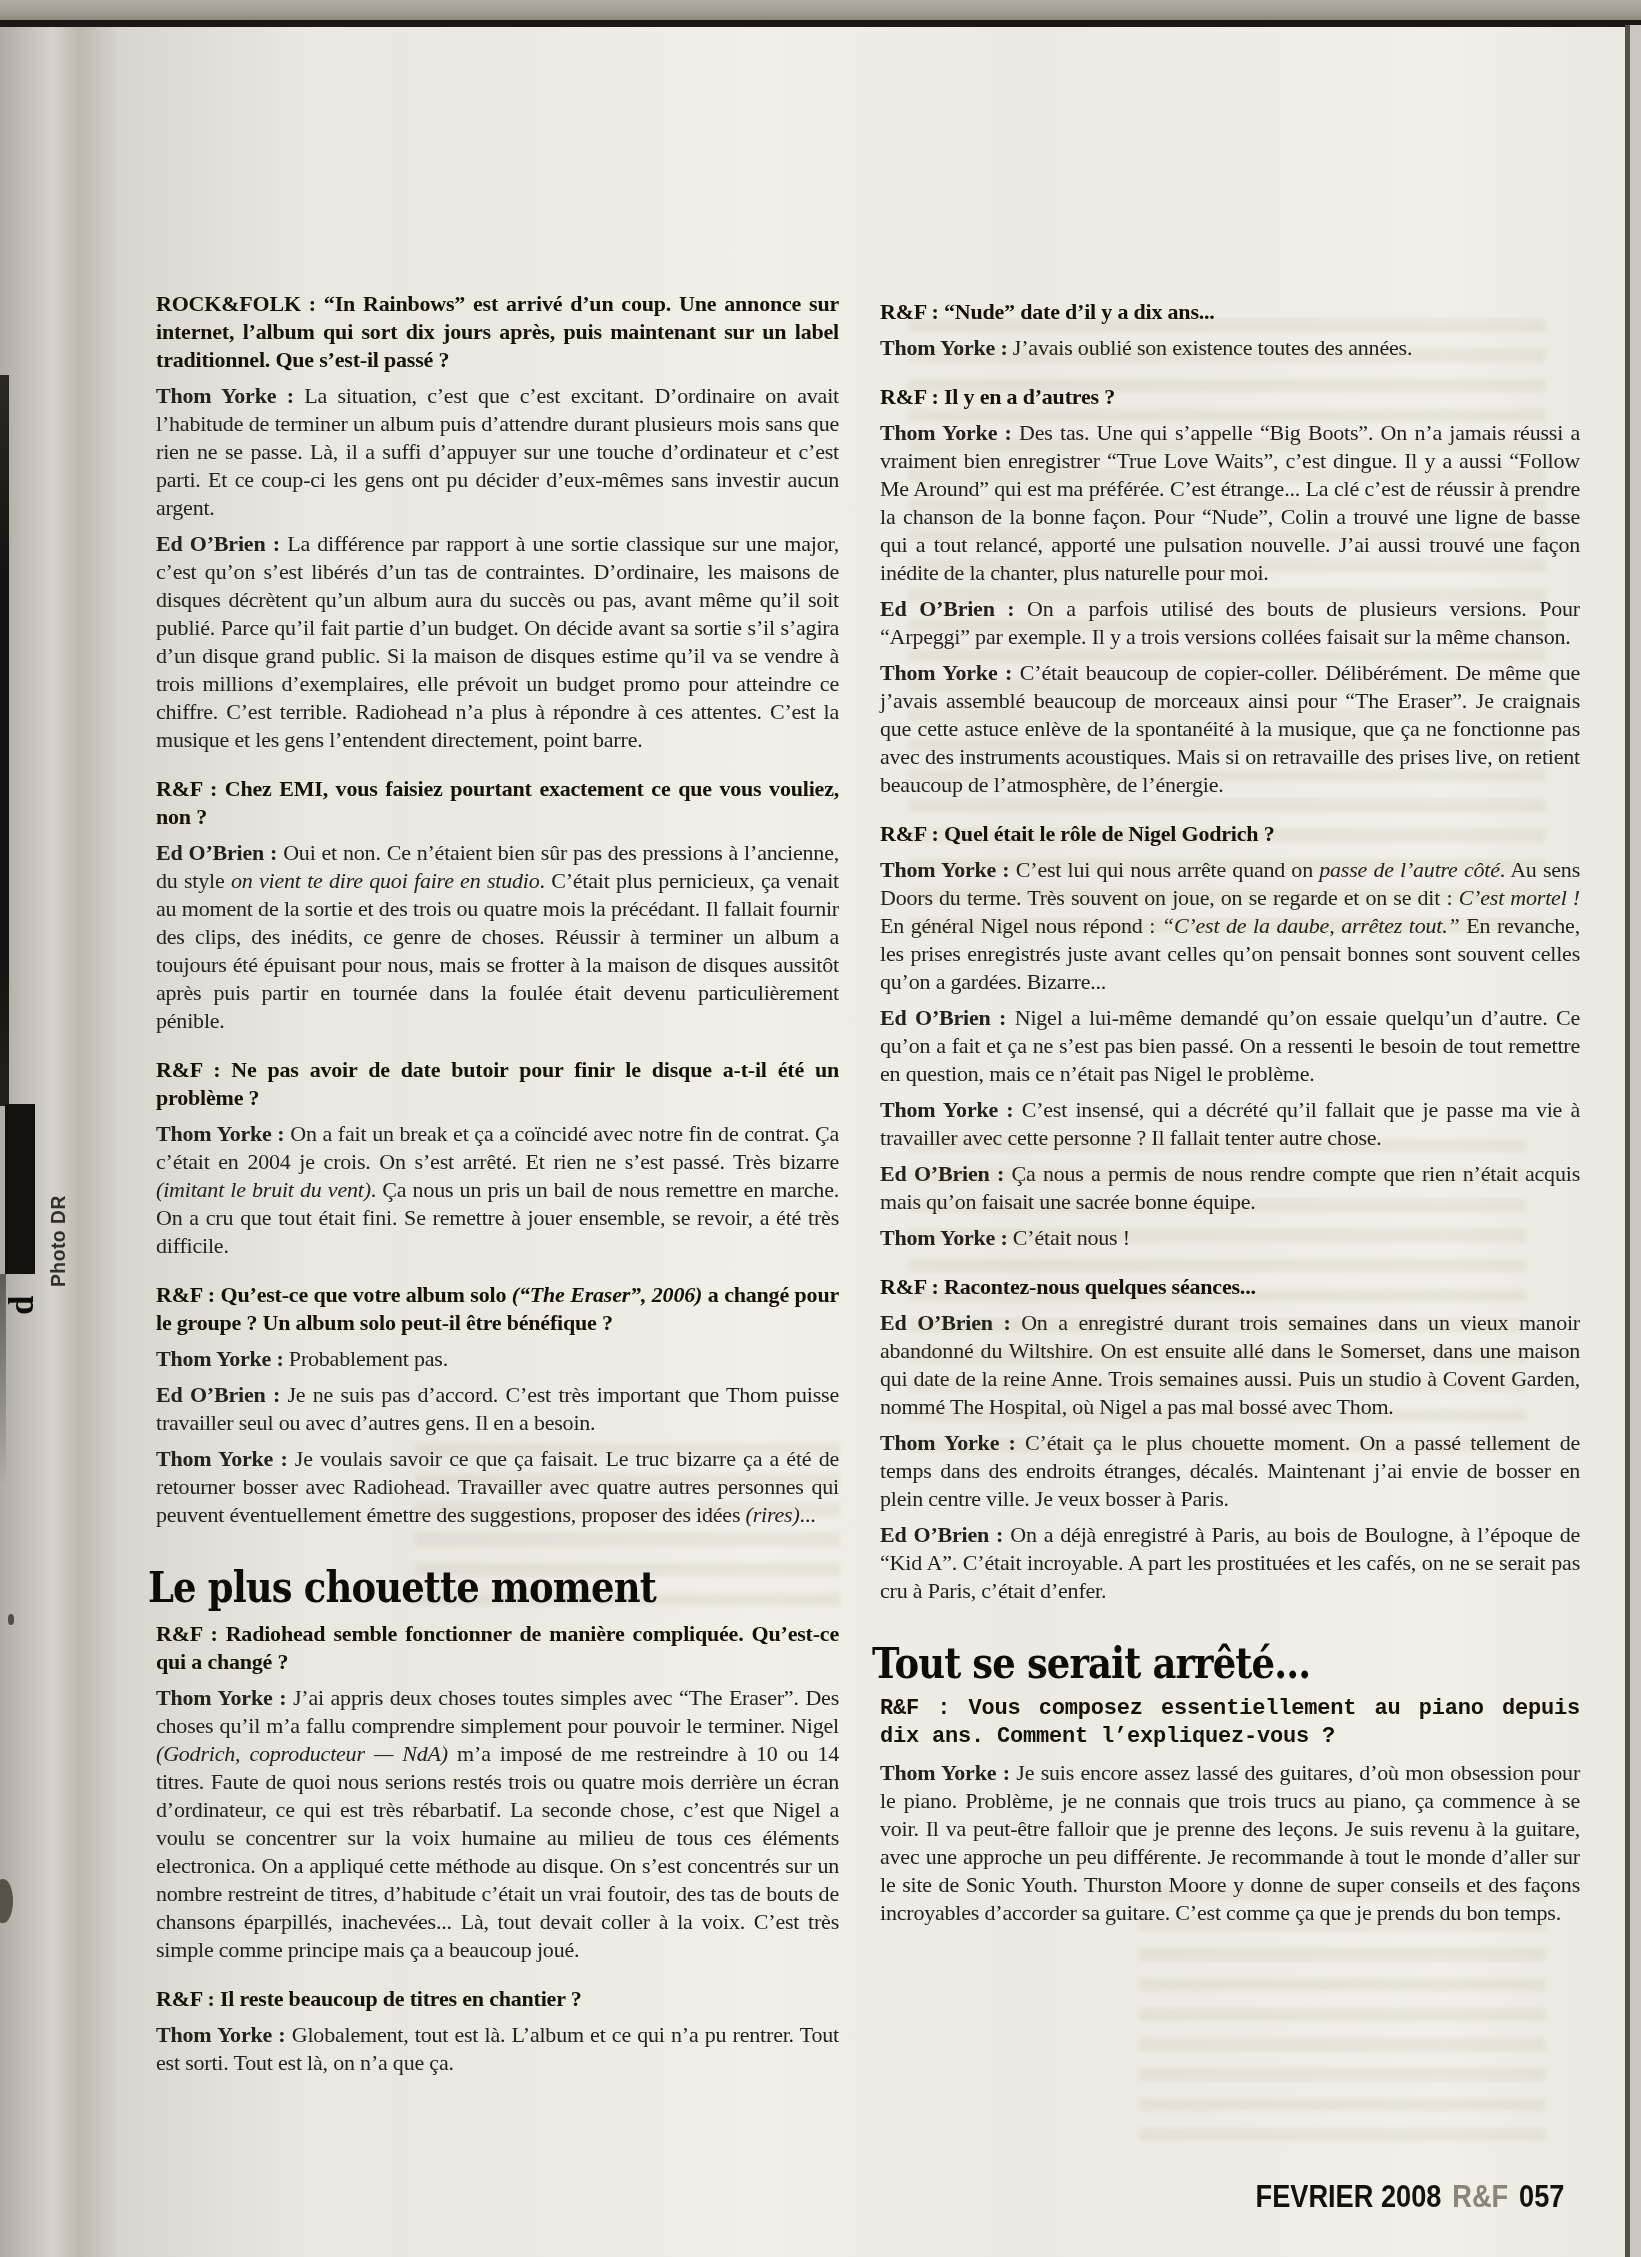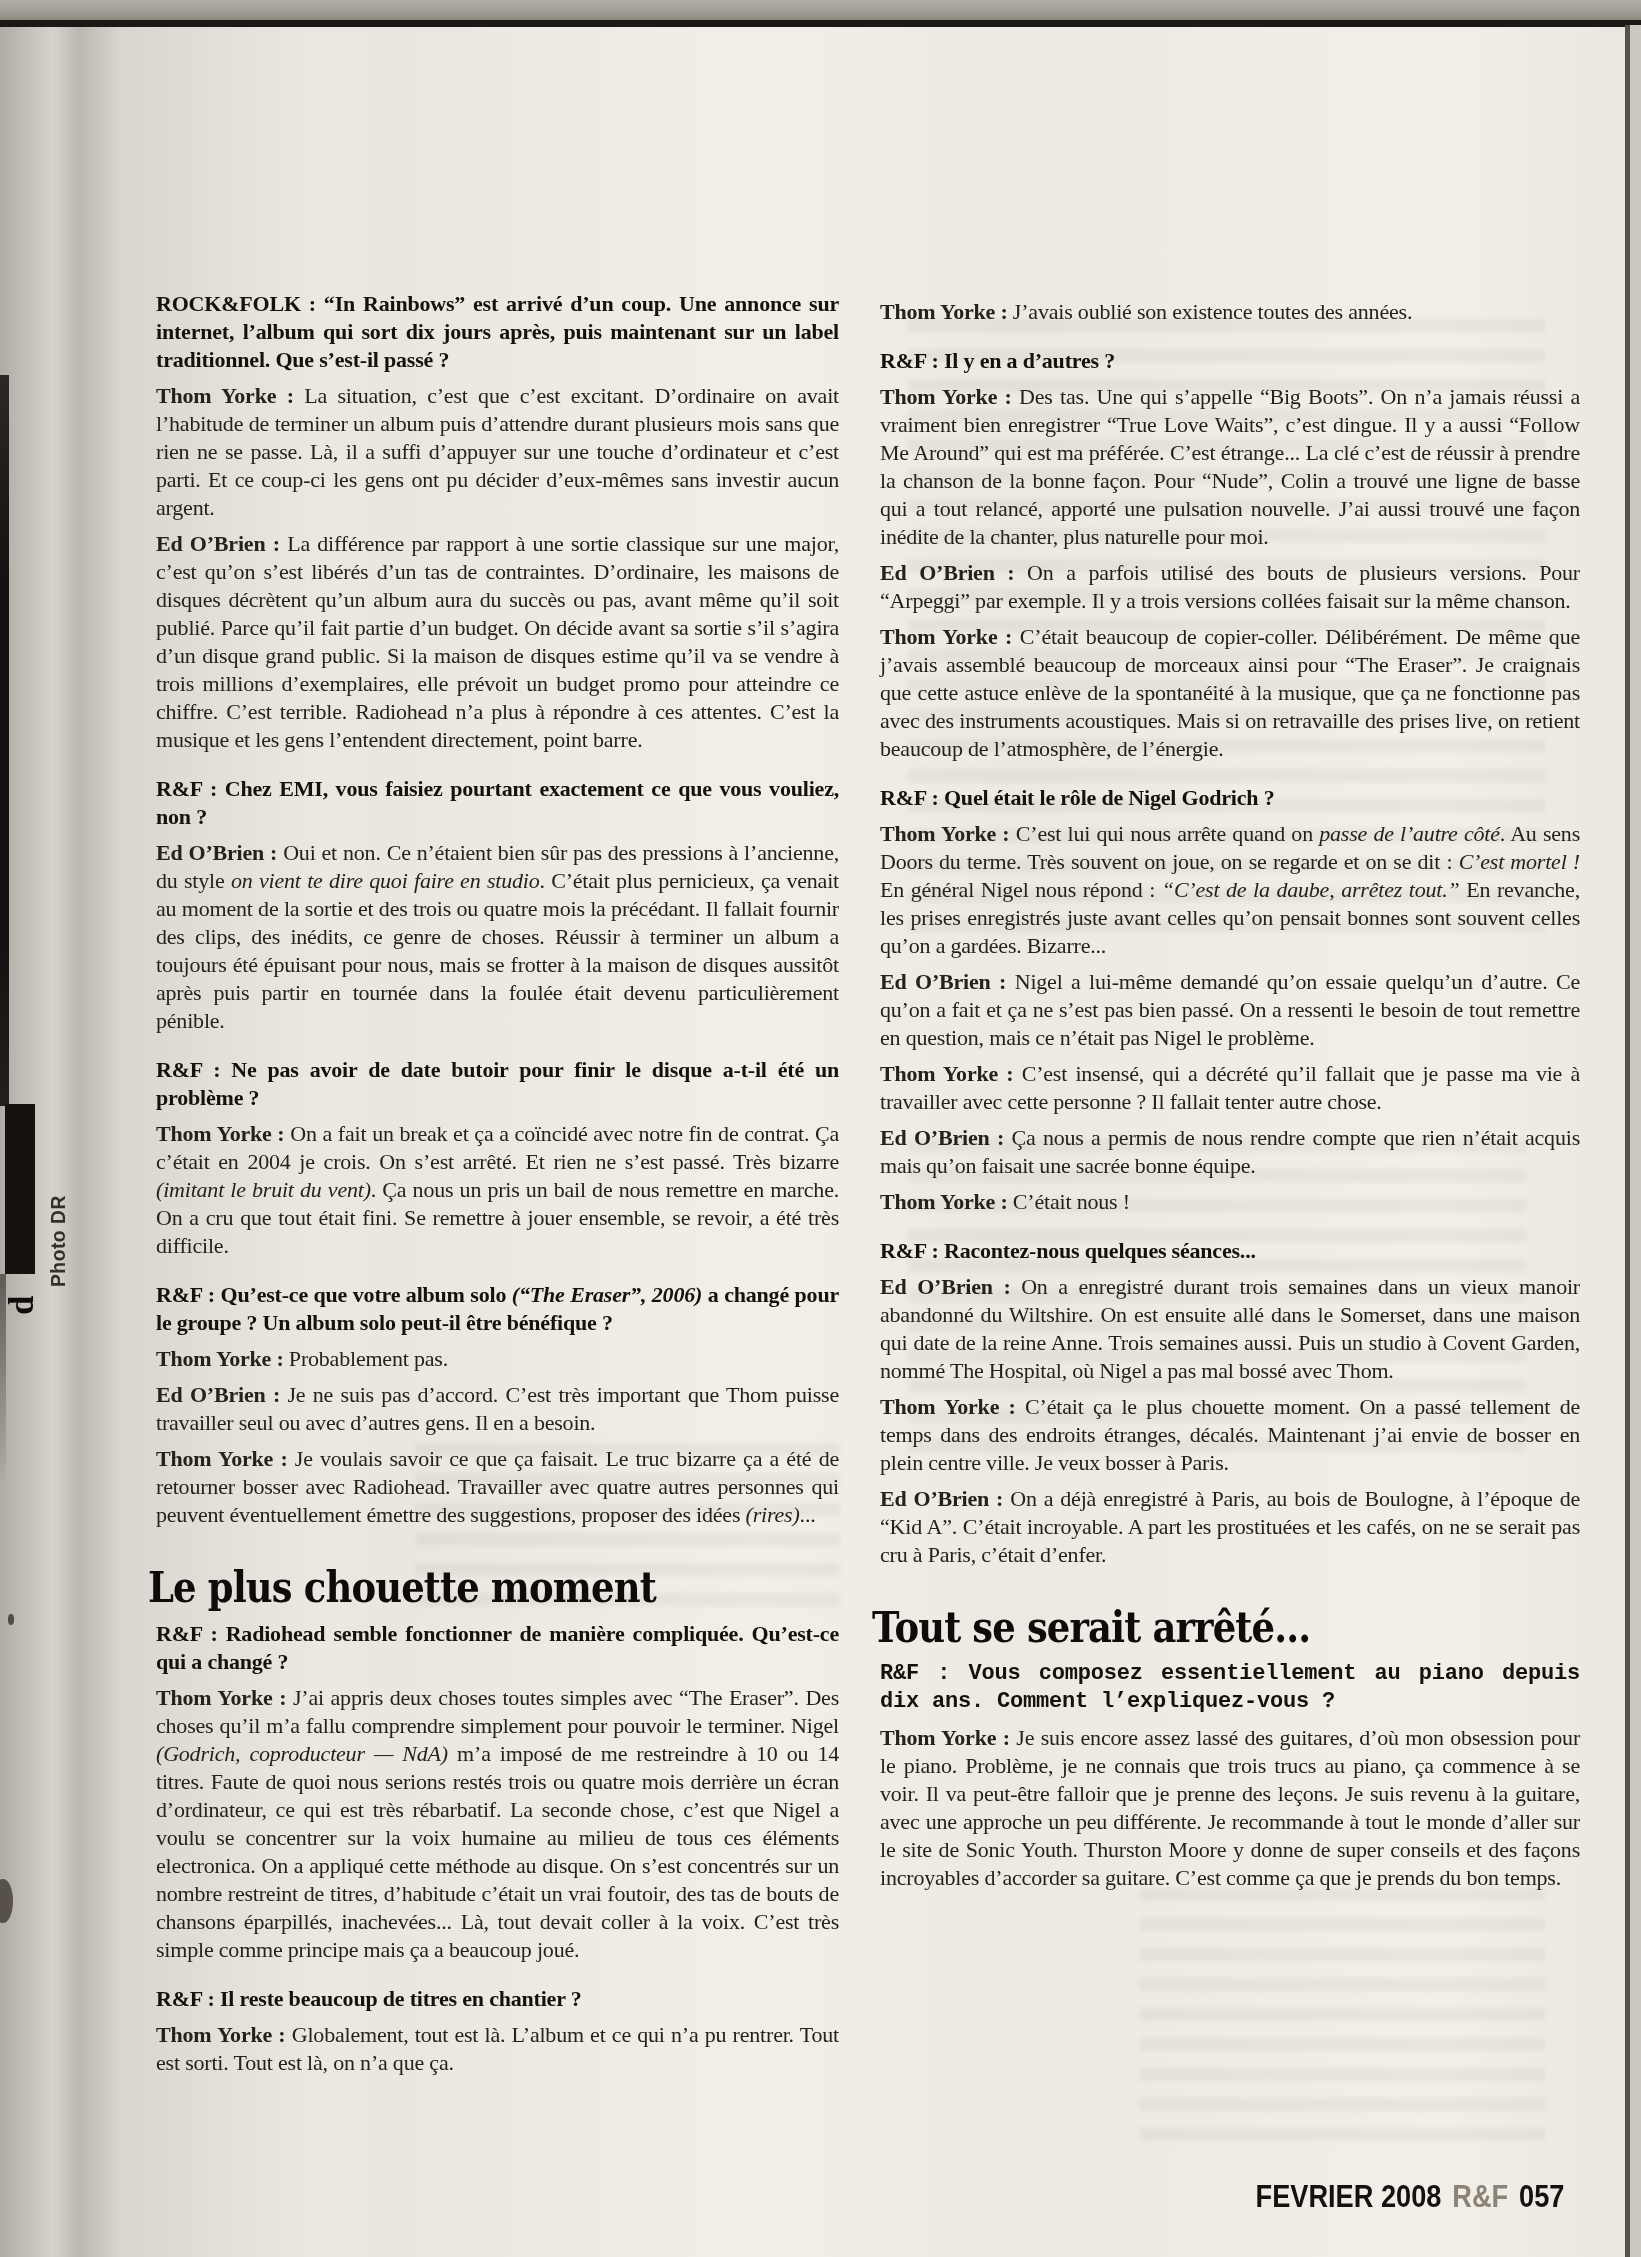--- a/index.html
+++ b/index.html
@@ -85,20 +85,21 @@
       <p class="para"><span class="seg-b">Thom Yorke : </span><span class="seg-n">Probablement pas.</span></p>
       <p class="para"><span class="seg-b">Ed O’Brien : </span><span class="seg-n">Je ne suis pas d’accord. C’est très important que Thom puisse travailler seul ou avec d’autres gens. Il en a besoin.</span></p>
       <p class="para"><span class="seg-b">Thom Yorke : </span><span class="seg-n">Je voulais savoir ce que ça faisait. Le truc bizarre ça a été de retourner bosser avec Radiohead. Travailler avec quatre autres personnes qui peuvent éventuellement émettre des suggestions, proposer des idées </span><span class="seg-i">(rires)</span><span class="seg-n">...</span></p>
       <h2 class="heading">Le plus chouette moment</h2>
       <p class="q" style="margin-top: 1.9px !important;"><span class="seg-b">R&amp;F : Radiohead semble fonctionner de manière compliquée. Qu’est-ce qui a changé ?</span></p>
       <p class="para"><span class="seg-b">Thom Yorke : </span><span class="seg-n">J’ai appris deux choses toutes simples avec “The Eraser”. Des choses qu’il m’a fallu comprendre simplement pour pouvoir le terminer. Nigel </span><span class="seg-i">(Godrich, coproducteur — NdA)</span><span class="seg-n"> m’a imposé de me restreindre à 10 ou 14 titres. Faute de quoi nous serions restés trois ou quatre mois derrière un écran d’ordinateur, ce qui est très rébarbatif. La seconde chose, c’est que Nigel a voulu se concentrer sur la voix humaine au milieu de tous ces éléments electronica. On a appliqué cette méthode au disque. On s’est concentrés sur un nombre restreint de titres, d’habitude c’était un vrai foutoir, des tas de bouts de chansons éparpillés, inachevées... Là, tout devait coller à la voix. C’est très simple comme principe mais ça a beaucoup joué.</span></p>
       <p class="q"><span class="seg-b">R&amp;F : Il reste beaucoup de titres en chantier ?</span></p>
       <p class="para"><span class="seg-b">Thom Yorke : </span><span class="seg-n">Globalement, tout est là. L’album et ce qui n’a pu rentrer. Tout est sorti. Tout est là, on n’a que ça.</span></p>
     </div>
   <div id="col-right" class="col" style="left:872px; top:290px; width:716px;">
+      <p class="q" style="margin-top: 7.7px !important;"><span class="seg-b">R&amp;F : “Nude” date d’il y a dix ans...</span></p>
       <p class="para"><span class="seg-b">Thom Yorke : </span><span class="seg-n">J’avais oublié son existence toutes des années.</span></p>
       <p class="q"><span class="seg-b">R&amp;F : Il y en a d’autres ?</span></p>
       <p class="para"><span class="seg-b">Thom Yorke : </span><span class="seg-n">Des tas. Une qui s’appelle “Big Boots”. On n’a jamais réussi a vraiment bien enregistrer “True Love Waits”, c’est dingue. Il y a aussi “Follow Me Around” qui est ma préférée. C’est étrange... La clé c’est de réussir à prendre la chanson de la bonne façon. Pour “Nude”, Colin a trouvé une ligne de basse qui a tout relancé, apporté une pulsation nouvelle. J’ai aussi trouvé une façon inédite de la chanter, plus naturelle pour moi.</span></p>
       <p class="para"><span class="seg-b">Ed O’Brien : </span><span class="seg-n">On a parfois utilisé des bouts de plusieurs versions. Pour “Arpeggi” par exemple. Il y a trois versions collées faisait sur la même chanson.</span></p>
       <p class="para"><span class="seg-b">Thom Yorke : </span><span class="seg-n">C’était beaucoup de copier-coller. Délibérément. De même que j’avais assemblé beaucoup de morceaux ainsi pour “The Eraser”. Je craignais que cette astuce enlève de la spontanéité à la musique, que ça ne fonctionne pas avec des instruments acoustiques. Mais si on retravaille des prises live, on retient beaucoup de l’atmosphère, de l’énergie.</span></p>
       <p class="q"><span class="seg-b">R&amp;F : Quel était le rôle de Nigel Godrich ?</span></p>
       <p class="para"><span class="seg-b">Thom Yorke : </span><span class="seg-n">C’est lui qui nous arrête quand on </span><span class="seg-i">passe de l’autre côté</span><span class="seg-n">. Au sens Doors du terme. Très souvent on joue, on se regarde et on se dit : </span><span class="seg-i">C’est mortel !</span><span class="seg-n"> En général Nigel nous répond : </span><span class="seg-i">“C’est de la daube, arrêtez tout.”</span><span class="seg-n"> En revanche, les prises enregistrés juste avant celles qu’on pensait bonnes sont souvent celles qu’on a gardées. Bizarre...</span></p>
       <p class="para"><span class="seg-b">Ed O’Brien : </span><span class="seg-n">Nigel a lui-même demandé qu’on essaie quelqu’un d’autre. Ce qu’on a fait et ça ne s’est pas bien passé. On a ressenti le besoin de tout remettre en question, mais ce n’était pas Nigel le problème.</span></p>
       <p class="para"><span class="seg-b">Thom Yorke : </span><span class="seg-n">C’est insensé, qui a décrété qu’il fallait que je passe ma vie à travailler avec cette personne ? Il fallait tenter autre chose.</span></p>
       <p class="para"><span class="seg-b">Ed O’Brien : </span><span class="seg-n">Ça nous a permis de nous rendre compte que rien n’était acquis mais qu’on faisait une sacrée bonne équipe.</span></p>

